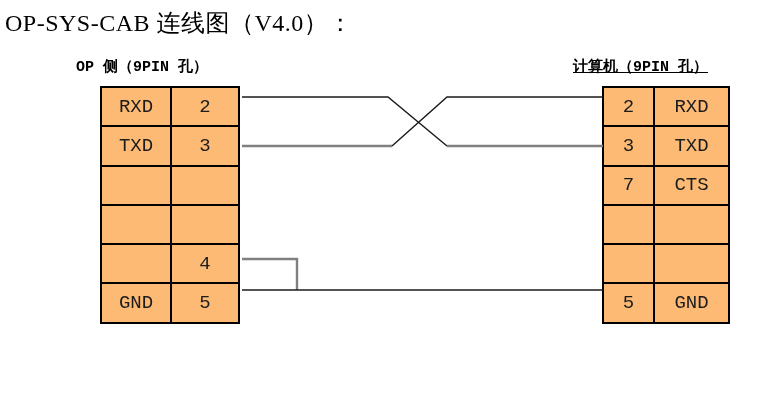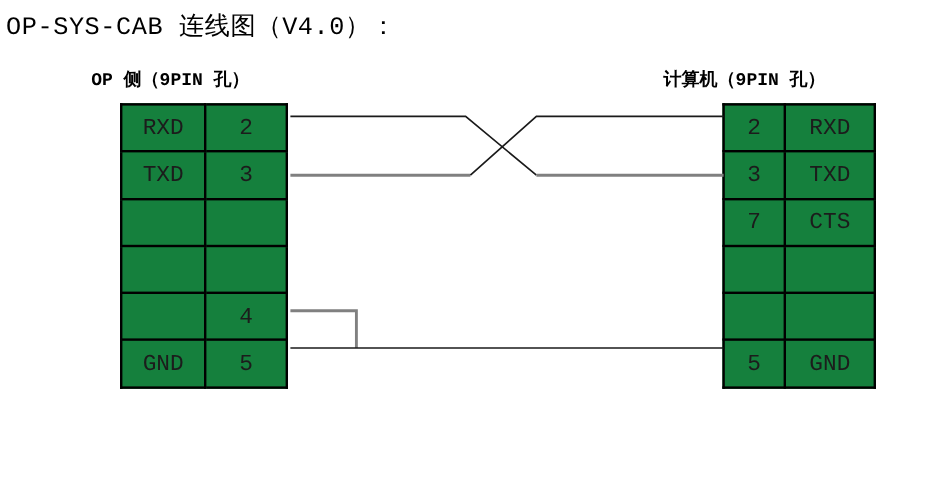--- a/index.html
+++ b/index.html
@@ -3,33 +3,33 @@
 <meta charset="utf-8">
 <style>
   html,body{margin:0;padding:0;}
   body{
     width:771px;height:400px;position:relative;background:#ffffff;
     font-family:"Liberation Sans", sans-serif;color:#000;
     overflow:hidden;
   }
   .doc-title{
     position:absolute;left:5px;top:7px;
-    font-family:Liberation Mono, monospace;
-    font-size:21px;letter-spacing:0.5px;color:#000;white-space:nowrap;
+    font-family:Liberation Serif, serif;
+    font-size:24px;letter-spacing:0.5px;color:#000;white-space:nowrap;
   }
   .conn-header{
     position:absolute;top:57px;
     font-family:"Liberation Mono","DejaVu Sans Mono",monospace;
     font-weight:bold;font-size:15px;letter-spacing:0px;white-space:nowrap;color:#000;
   }
   .hdr-left{left:76px;}
-  .hdr-right{left:553px;}
+  .hdr-right{left:573px;text-decoration:underline;}
   table.conn{
     position:absolute;border-collapse:collapse;table-layout:fixed;
-    background:#15803d;
+    background:#fdba74;
   }
   table.conn td{
     border:2px solid #000;height:37.3px;padding:0;
     text-align:center;vertical-align:middle;
     font-family:"Liberation Mono","DejaVu Sans Mono",monospace;
     font-size:19px;color:#1c1c1c;
   }
   #left-table{left:100px;top:86px;}
   #left-table .c1{width:68px;}
   #left-table .c2{width:66px;}

